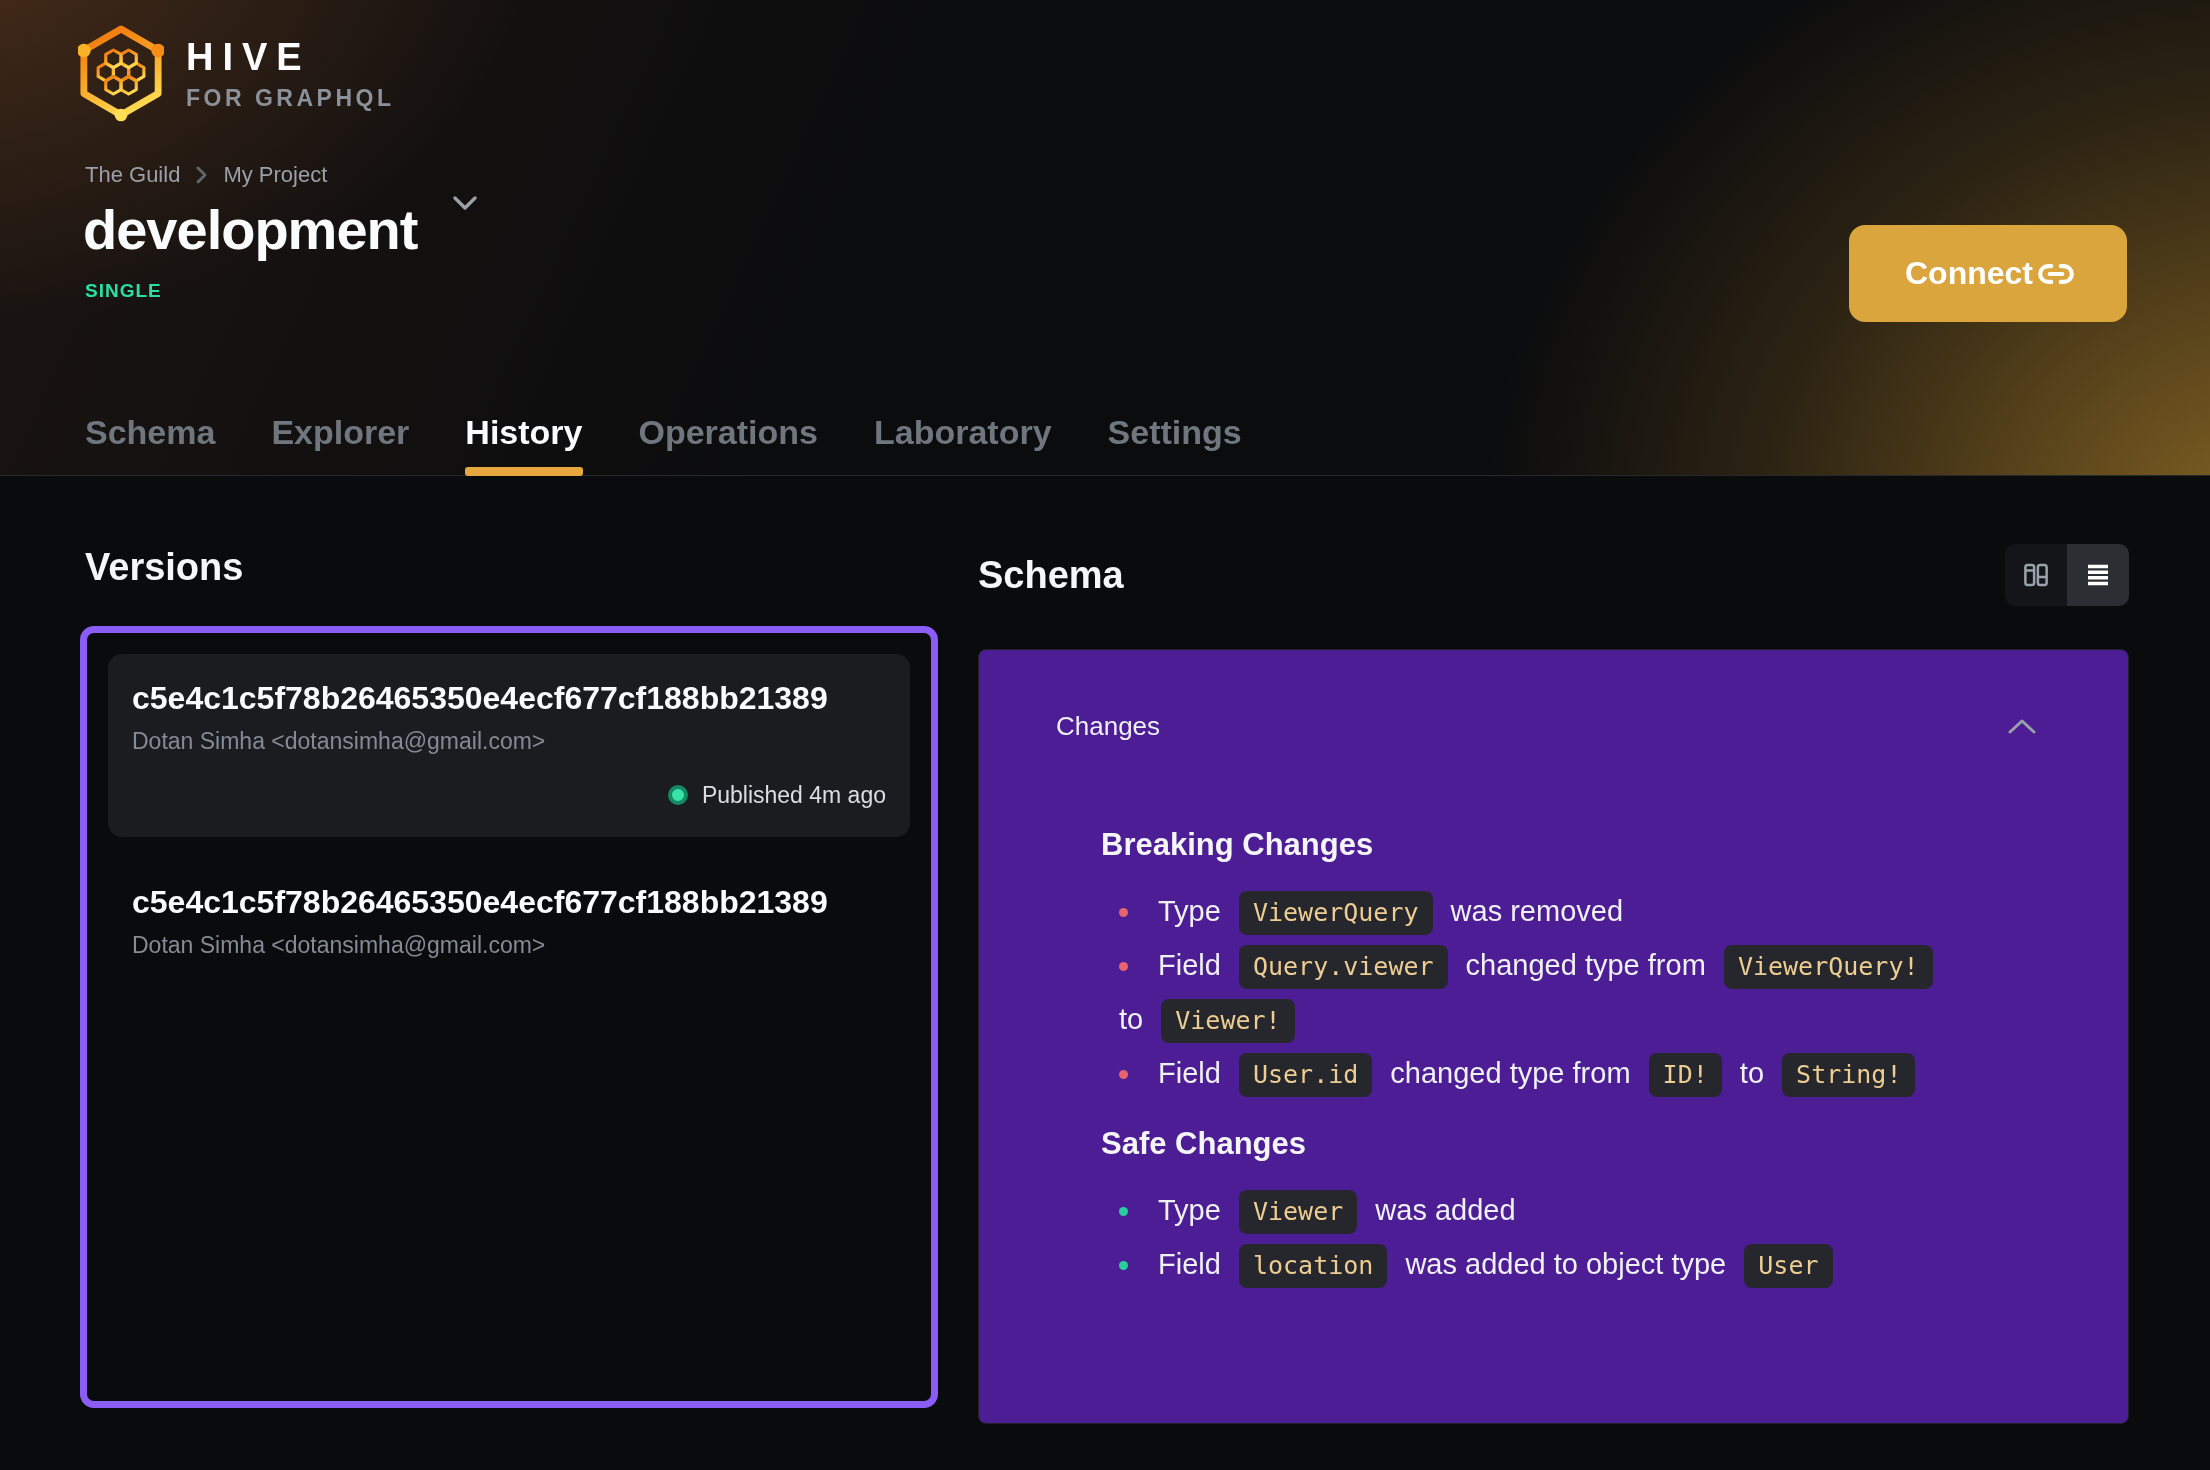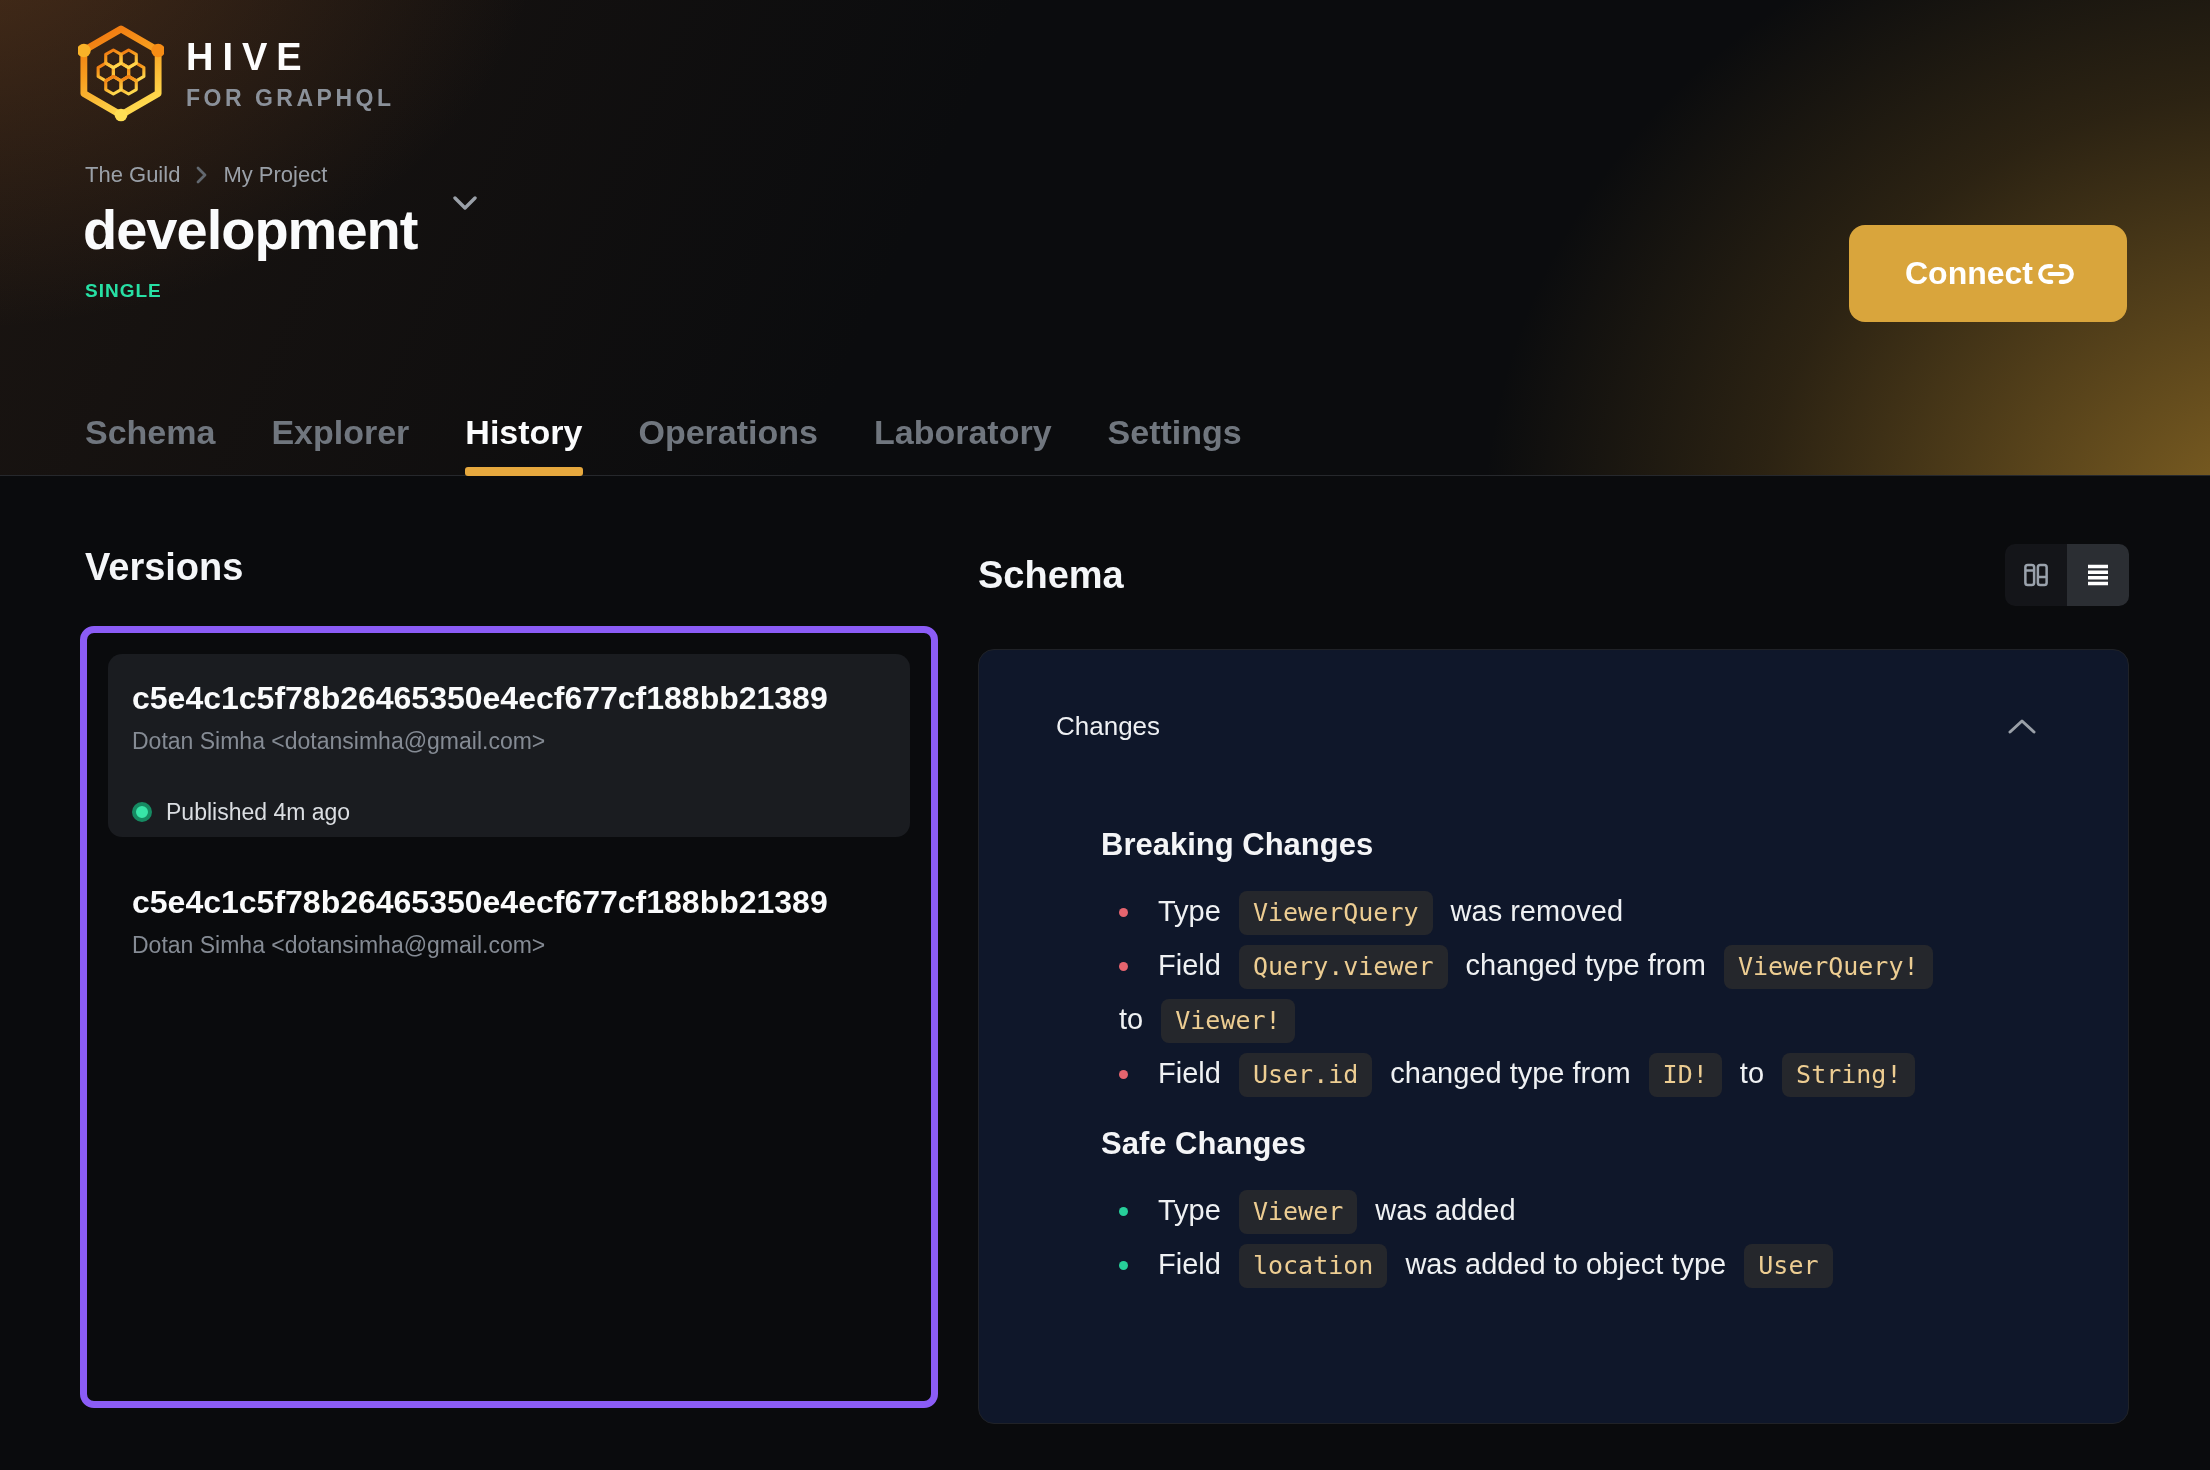--- a/index.html
+++ b/index.html
@@ -54,29 +54,29 @@
   .col-left .section-heading{margin-left:5px;}
   .versions-box{
     margin-top:36px;height:782px;border:7px solid #8b5cf6;border-radius:14px;
     padding:21px;
   }
   .version-card{border-radius:14px;padding:24px 24px 0 24px;height:183px;cursor:pointer;}
   .version-card.selected{background:#1a1c20;}
   .version-card + .version-card{margin-top:21px;}
   .version-hash{font-size:32px;font-weight:700;color:#fafbfc;line-height:40px;white-space:nowrap;}
   .version-author{font-size:23px;color:#858b94;line-height:30px;margin-top:8px;}
-  .version-status{display:flex;align-items:center;gap:14px;margin-top:41px;font-size:23px;color:#dbdee2;line-height:30px;}
+  .version-status{display:flex;align-items:center;gap:14px;margin-top:24px;font-size:23px;color:#dbdee2;line-height:30px;justify-content:flex-end;}
   .status-dot{width:20px;height:20px;border-radius:50%;background:#38e5a8;border:4px solid #168a62;flex:none;}
   .right-head{display:flex;align-items:center;justify-content:space-between;height:62px;}
   .view-toggle{display:flex;border-radius:10px;overflow:hidden;}
   .view-btn{width:62px;height:62px;display:flex;align-items:center;justify-content:center;background:#141519;border:none;cursor:pointer;padding:0;}
   .view-btn.active{background:#2b2e33;}
   .changes-panel{
-    margin-top:43px;height:775px;border:1px solid #202227;border-radius:16px;
-    background:#0f172a;
+    margin-top:43px;height:775px;border:1px solid #202227;border-radius:8px;
+    background:#4c1d95;
   }
   .changes-head{display:flex;align-items:center;justify-content:space-between;padding:56px 92px 0 77px;cursor:pointer;}
   .changes-label{font-size:26px;font-weight:500;color:#eef0f3;line-height:40px;}
   .changes-body{padding:0 77px 0 122px;}
   .change-section-title{margin:0;font-size:31px;font-weight:600;color:#f4f5f7;line-height:40px;}
   .change-section-title.first{margin-top:79px;}
   .change-section-title.next{margin-top:24px;}
   .change-list{
     margin:19px 0 0 0;padding:0 0 0 18px;width:935px;
     list-style:disc inside;

